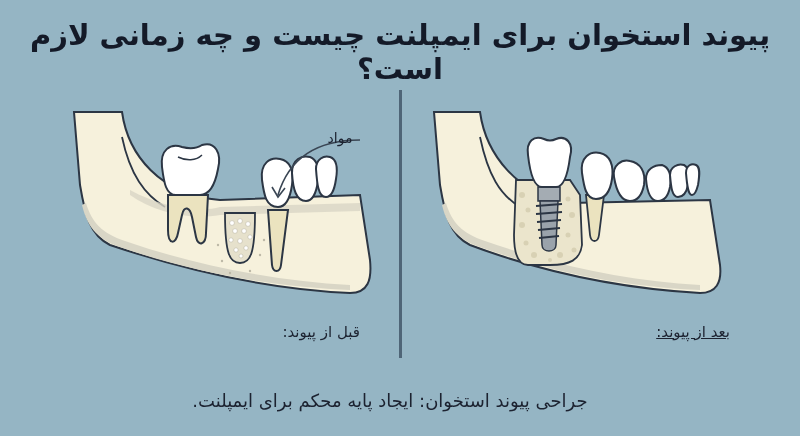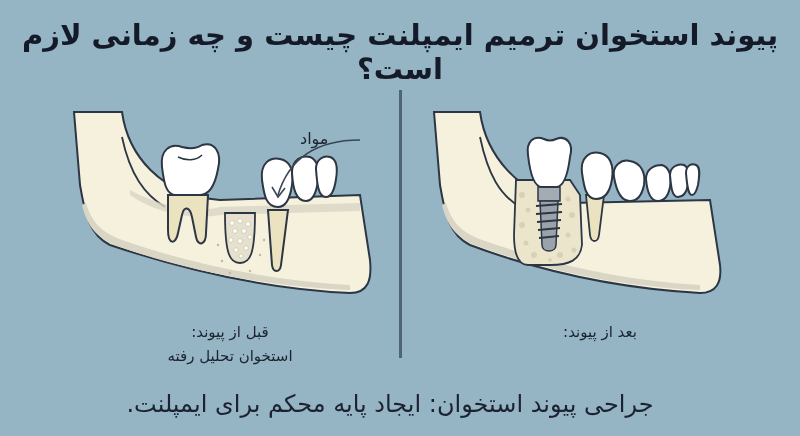--- a/index.html
+++ b/index.html
@@ -3,30 +3,30 @@
 <meta charset="utf-8">
 <style>
   html,body{margin:0;padding:0;}
   body{width:800px;height:436px;background:#95b5c4;position:relative;overflow:hidden;font-family:"DejaVu Sans",sans-serif;color:#1c2230;}
   .title{position:absolute;top:18px;left:0;width:800px;text-align:center;font-size:29px;font-weight:bold;direction:rtl;color:#141a28;letter-spacing:-0.5px;}
   .divider{position:absolute;left:399px;top:90px;width:3px;height:268px;background:#4f6577;}
   .panel{position:absolute;top:95px;width:340px;height:210px;}
   .panel.left{left:50px;}
   .panel.right{left:410px;}
   .panel svg{width:100%;height:100%;}
-  .annot{position:absolute;left:300px;top:128px;width:80px;text-align:left;direction:rtl;font-size:16px;line-height:21px;color:#1c2230;}
-  .caption{position:absolute;top:320px;width:260px;text-align:center;direction:rtl;font-size:15px;line-height:24px;color:#1c2230;}
+  .annot{position:absolute;left:300px;top:128px;width:80px;text-align:center;direction:rtl;font-size:14px;line-height:21px;color:#1c2230;}
+  .caption{position:absolute;top:320px;width:260px;direction:rtl;font-size:15px;line-height:24px;color:#1c2230;}
   .caption.left{left:100px;}
-  .caption.right{left:470px;}
-  .footer{position:absolute;top:390px;left:0;width:780px;text-align:center;direction:rtl;font-size:24px;color:#1c2230;}
+  .caption.right{left:470px;text-decoration:underline;}
+  .footer{position:absolute;top:390px;left:0;width:780px;text-align:center;direction:rtl;font-size:18px;color:#1c2230;}
 </style>
 </head>
 <body>
 
-<div class="title">پیوند استخوان ترمیم ایمپلنت چیست و چه زمانی لازم است؟</div>
+<div class="title">پیوند استخوان برای ایمپلنت چیست و چه زمانی لازم است؟</div>
 
 <div class="panel left">
   <svg viewBox="0 0 340 210">
 
     <path d="M24,17 L72,17 C78,60 110,100 170,105 L310,100 L320,165 C322,185 318,198 300,198 C230,195 150,180 60,150 C40,140 35,120 30,90 Z" fill="#f6f1dc" stroke="#2c3644" stroke-width="2"></path>
 
     <path d="M32,110 C38,135 50,145 70,152 C150,180 230,192 300,195 L300,190 C230,186 150,172 75,146 C52,138 42,128 36,108 Z" fill="#d9d6c6"></path>
 
     <path d="M72,42 C80,80 95,100 115,112" fill="none" stroke="#2c3644" stroke-width="1.8"></path>
 
@@ -116,20 +116,19 @@
     <path d="M172,78 C170,62 180,56 190,58 C200,60 204,70 202,84 C200,98 194,104 186,104 C176,104 174,92 172,78 Z" fill="#fff" stroke="#2c3644" stroke-width="2"></path>
     <path d="M204,82 C202,70 212,64 220,66 C230,68 236,76 234,90 C232,100 228,106 220,106 C210,106 206,94 204,82 Z" fill="#fff" stroke="#2c3644" stroke-width="2"></path>
     <path d="M236,84 C236,74 244,70 252,70 C258,72 262,78 260,92 C258,102 254,106 248,106 C240,106 237,96 236,84 Z" fill="#fff" stroke="#2c3644" stroke-width="2"></path>
     <path d="M260,80 C260,72 268,68 274,70 C278,72 280,78 278,90 C276,100 272,102 268,102 C262,102 261,92 260,80 Z" fill="#fff" stroke="#2c3644" stroke-width="2"></path>
     <path d="M276,78 C276,70 282,68 286,70 C290,72 290,78 288,90 C286,98 284,100 282,100 C278,100 277,90 276,78 Z" fill="#fff" stroke="#2c3644" stroke-width="2"></path>
   </svg>
 </div>
 
 <div class="caption left">
   <div>قبل از پیوند:</div>
-  <div>استخوان تحلیل رفته</div>
 </div>
 
 <div class="caption right">
   <div>بعد از پیوند:</div>
 </div>
 
 <div class="footer">جراحی پیوند استخوان: ایجاد پایه محکم برای ایمپلنت.</div>
 
 </body></html>

